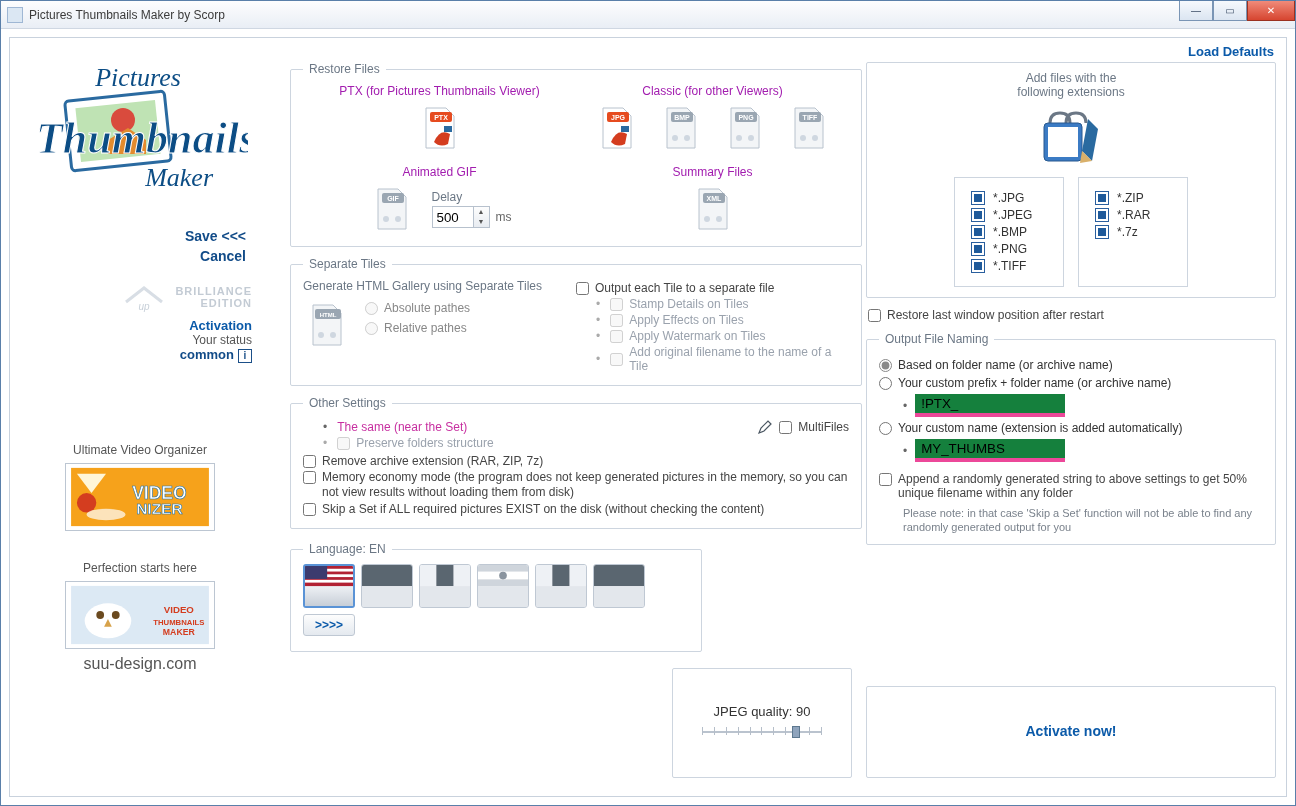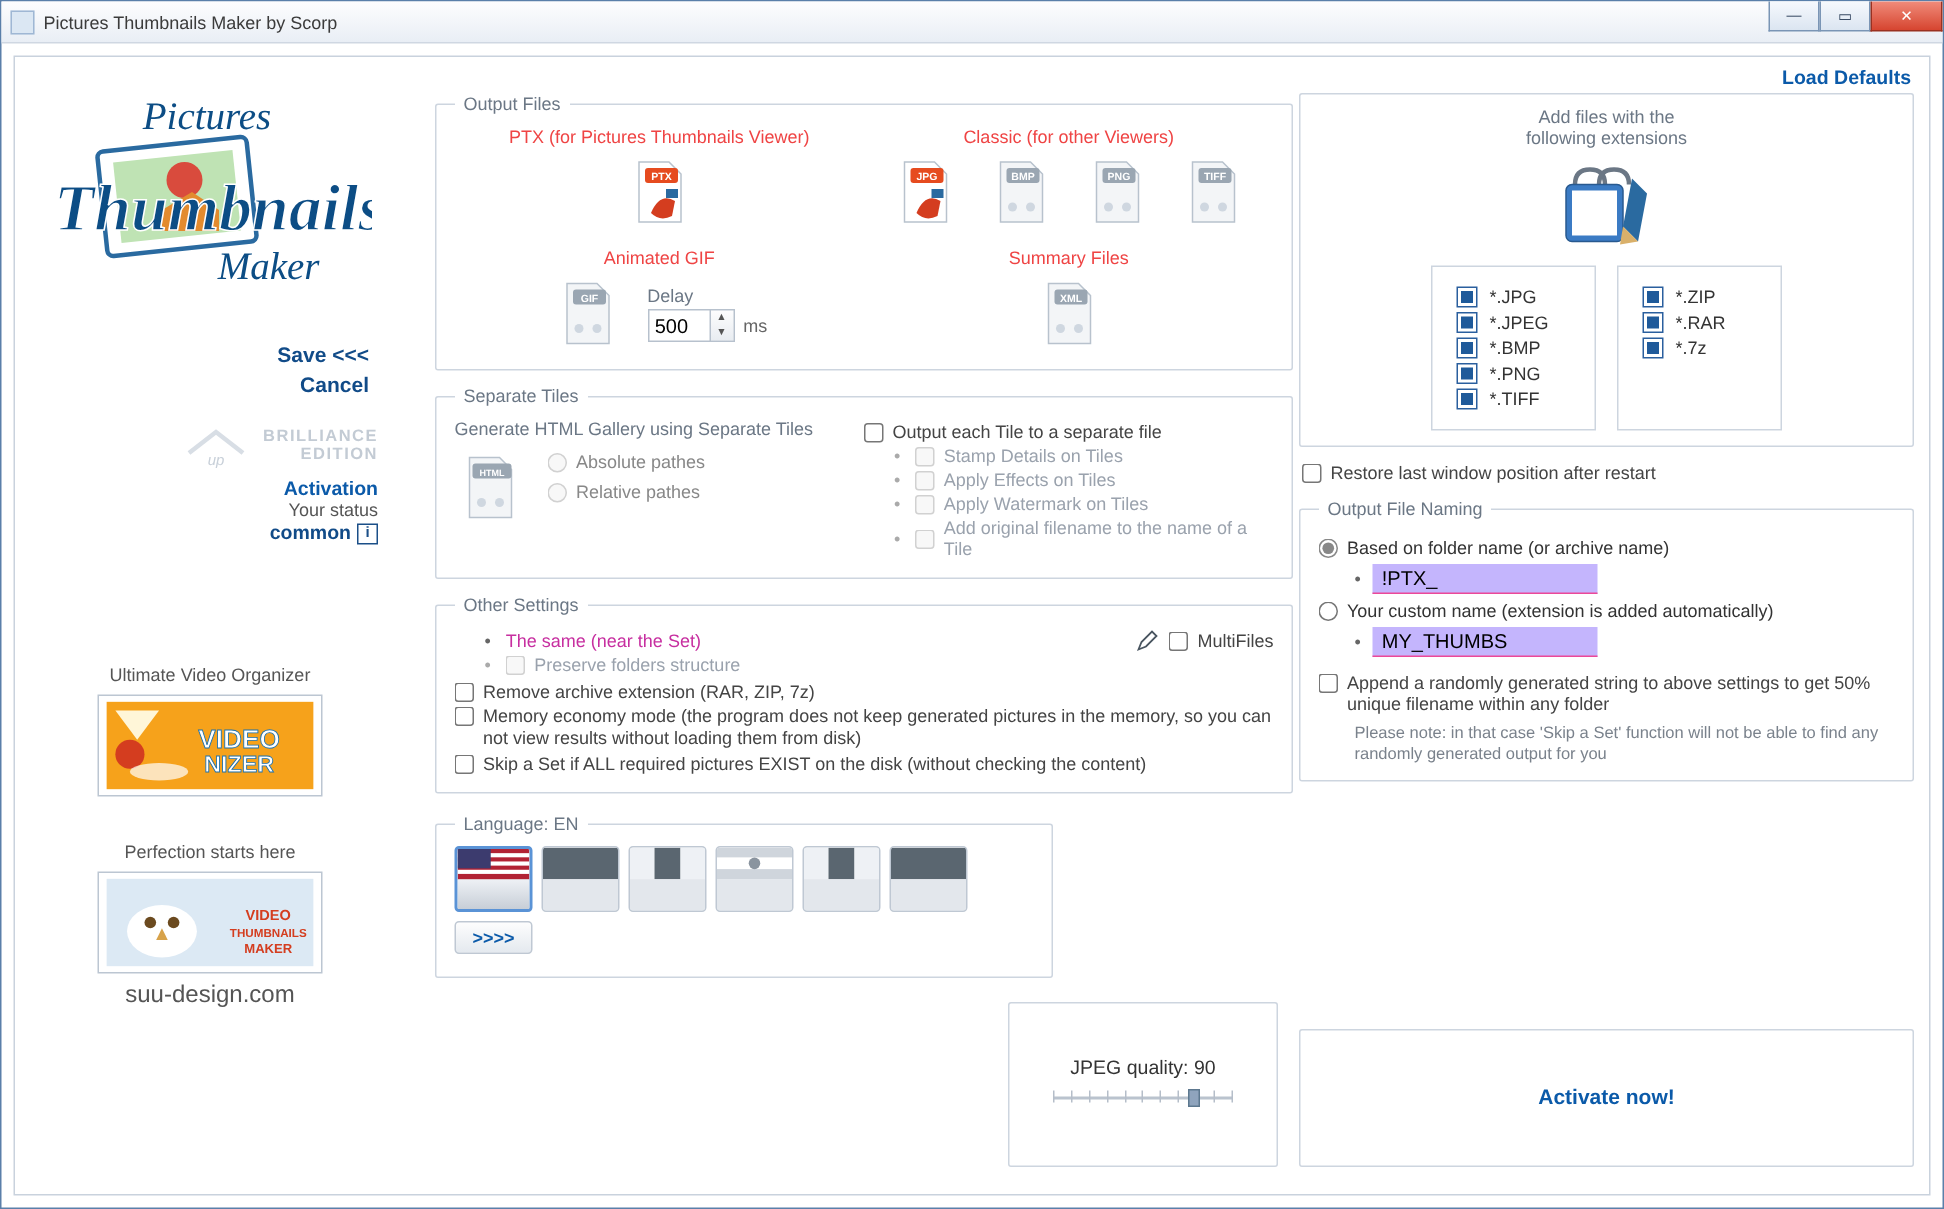--- a/index.html
+++ b/index.html
@@ -60,21 +60,21 @@
 .promo2{ margin-top:30px; }
 .suu{ color:#555;font-size:16px;margin-top:6px; }
 
 .main { position:absolute; left:280px; top:24px; right:10px; bottom:8px; }
 fieldset{ border:1px solid #cdd5df;border-radius:2px;padding:8px 12px 10px 12px;margin-bottom:10px;position:relative; }
 legend{ color:#6b7785;font-size:12px;padding:0 6px; }
 
 .row{ display:flex; }
 .col{ flex:1; }
 
-.of-head{ color:#ef4444;margin-bottom:6px;display:block;text-align:center; }
+.of-head{ color:#a21caf;margin-bottom:6px;display:block;text-align:center; }
 .icon-file{ width:48px;height:48px;display:inline-block; }
 .icon-file svg{ width:100%;height:100%; }
 .file-row{ display:flex;gap:16px;justify-content:center; }
 .centered{text-align:center;}
 .gif-area{ display:flex;align-items:center;gap:16px;justify-content:center;margin-top:6px; }
 .delay-box{ display:flex;flex-direction:column;align-items:flex-start; }
 .delay-box label{color:#6b7785;font-size:12px;margin-bottom:2px;}
 .spin{ display:flex;align-items:center; }
 .spin input{ width:42px;height:22px;border:1px solid #b7c1cd;padding:0 4px;text-align:left;background:#fff; }
 .spin .ud{ width:16px;height:22px;border:1px solid #b7c1cd;border-left:none;background:linear-gradient(#fdfdfd,#e8ecf1);display:flex;flex-direction:column; }
@@ -115,21 +115,21 @@
 .ext-group{ border:1px solid #cdd5df;padding:10px 16px;text-align:left;min-width:110px; }
 .ext-chk{ display:flex;align-items:center;gap:8px;margin:3px 0;color:#333; }
 .sq{ width:14px;height:14px;border:1px solid #2a5f9e;display:inline-flex;align-items:center;justify-content:center; }
 .sq::after{ content:"";width:8px;height:8px;background:#1f5a9a; }
 
 .restore{ display:flex;align-items:center;gap:6px;margin:4px 0 10px 2px;color:#444; }
 
 .ofn .radio-row{ color:#333;margin:4px 0; }
 .ofn .subval{ margin-left:24px;color:#333;display:flex;align-items:center;gap:6px; }
 .ofn .subval::before{content:"•";color:#666;margin-right:2px;}
-.ofn input[type=text]{ border:none;border-bottom:1px solid #ec4899;background:#c4b5fd;padding:2px 6px;width:150px; }
+.ofn input[type=text]{ border:none;border-bottom:4px solid #ec4899;background:#15803d;padding:2px 6px;width:150px; }
 .note{ color:#7a828c;font-size:11px;margin:6px 0 0 24px;line-height:14px; }
 
 .jpeg-fs{ position:absolute;left:382px;bottom:0;width:180px;height:110px;display:flex;flex-direction:column;align-items:center;justify-content:center; }
 .jpeg-fs .lbl{color:#333;font-size:13px;margin-bottom:4px;}
 .slider{ width:120px;height:18px;position:relative; }
 .slider .track{position:absolute;top:8px;left:0;right:0;height:2px;background:#bac3ce;}
 .slider .ticks{position:absolute;top:4px;left:0;right:0;display:flex;justify-content:space-between;}
 .slider .ticks span{width:1px;height:8px;background:#b5bec9;}
 .slider .thumb{position:absolute;top:3px;left:90px;width:8px;height:12px;background:#8fa4bd;border:1px solid #5d788f;}
 
@@ -216,21 +216,21 @@
               <text x="115" y="55" font-size="9" font-weight="bold" fill="#d43d1f" text-anchor="middle">MAKER</text>
             </svg>
           </div>
           <div class="suu">suu-design.com</div>
         </div>
       </div>
 
       <div class="main">
         <div class="lcol">
           <fieldset>
-            <legend>Output Files</legend>
+            <legend>Restore Files</legend>
             <div class="row">
               <div class="col centered">
                 <span class="of-head">PTX (for Pictures Thumbnails Viewer)</span>
                 <span class="icon-file">
                   <svg viewBox="0 0 48 48">
                       <path d="M10 4h20l8 8v32H10z" fill="#fff" stroke="#b8c2cd"></path>
                       <rect x="14" y="8" width="22" height="10" rx="2" fill="#e64b1f"></rect>
                       <text x="25" y="16" font-size="7" fill="#fff" font-weight="bold" text-anchor="middle">PTX</text>
                       <path d="M18 38 Q24 24 34 30 L32 40 Q24 44 18 38" fill="#d43d1f"></path>
                       <rect x="28" y="22" width="8" height="6" fill="#2a6aa0"></rect>
@@ -517,20 +517,24 @@
               <input type="checkbox" style="">
               <span>Restore last window position after restart</span>
             </label>
 
           <fieldset class="ofn">
             <legend>Output File Naming</legend>
             <label class="radio-row">
                 <input type="radio" name="ofn" checked="" style="">
                 <span>Based on folder name (or archive name)</span>
               </label>
+            <label class="radio-row">
+                <input type="radio" name="ofn" style="">
+                <span>Your custom prefix + folder name (or archive name)</span>
+              </label>
             <div class="subval">
                 <input type="text" value="!PTX_" style="">
               </div>
             <label class="radio-row">
                 <input type="radio" name="ofn" style="">
                 <span>Your custom name (extension is added automatically)</span>
               </label>
             <div class="subval">
                 <input type="text" value="MY_THUMBS" style="">
               </div>

